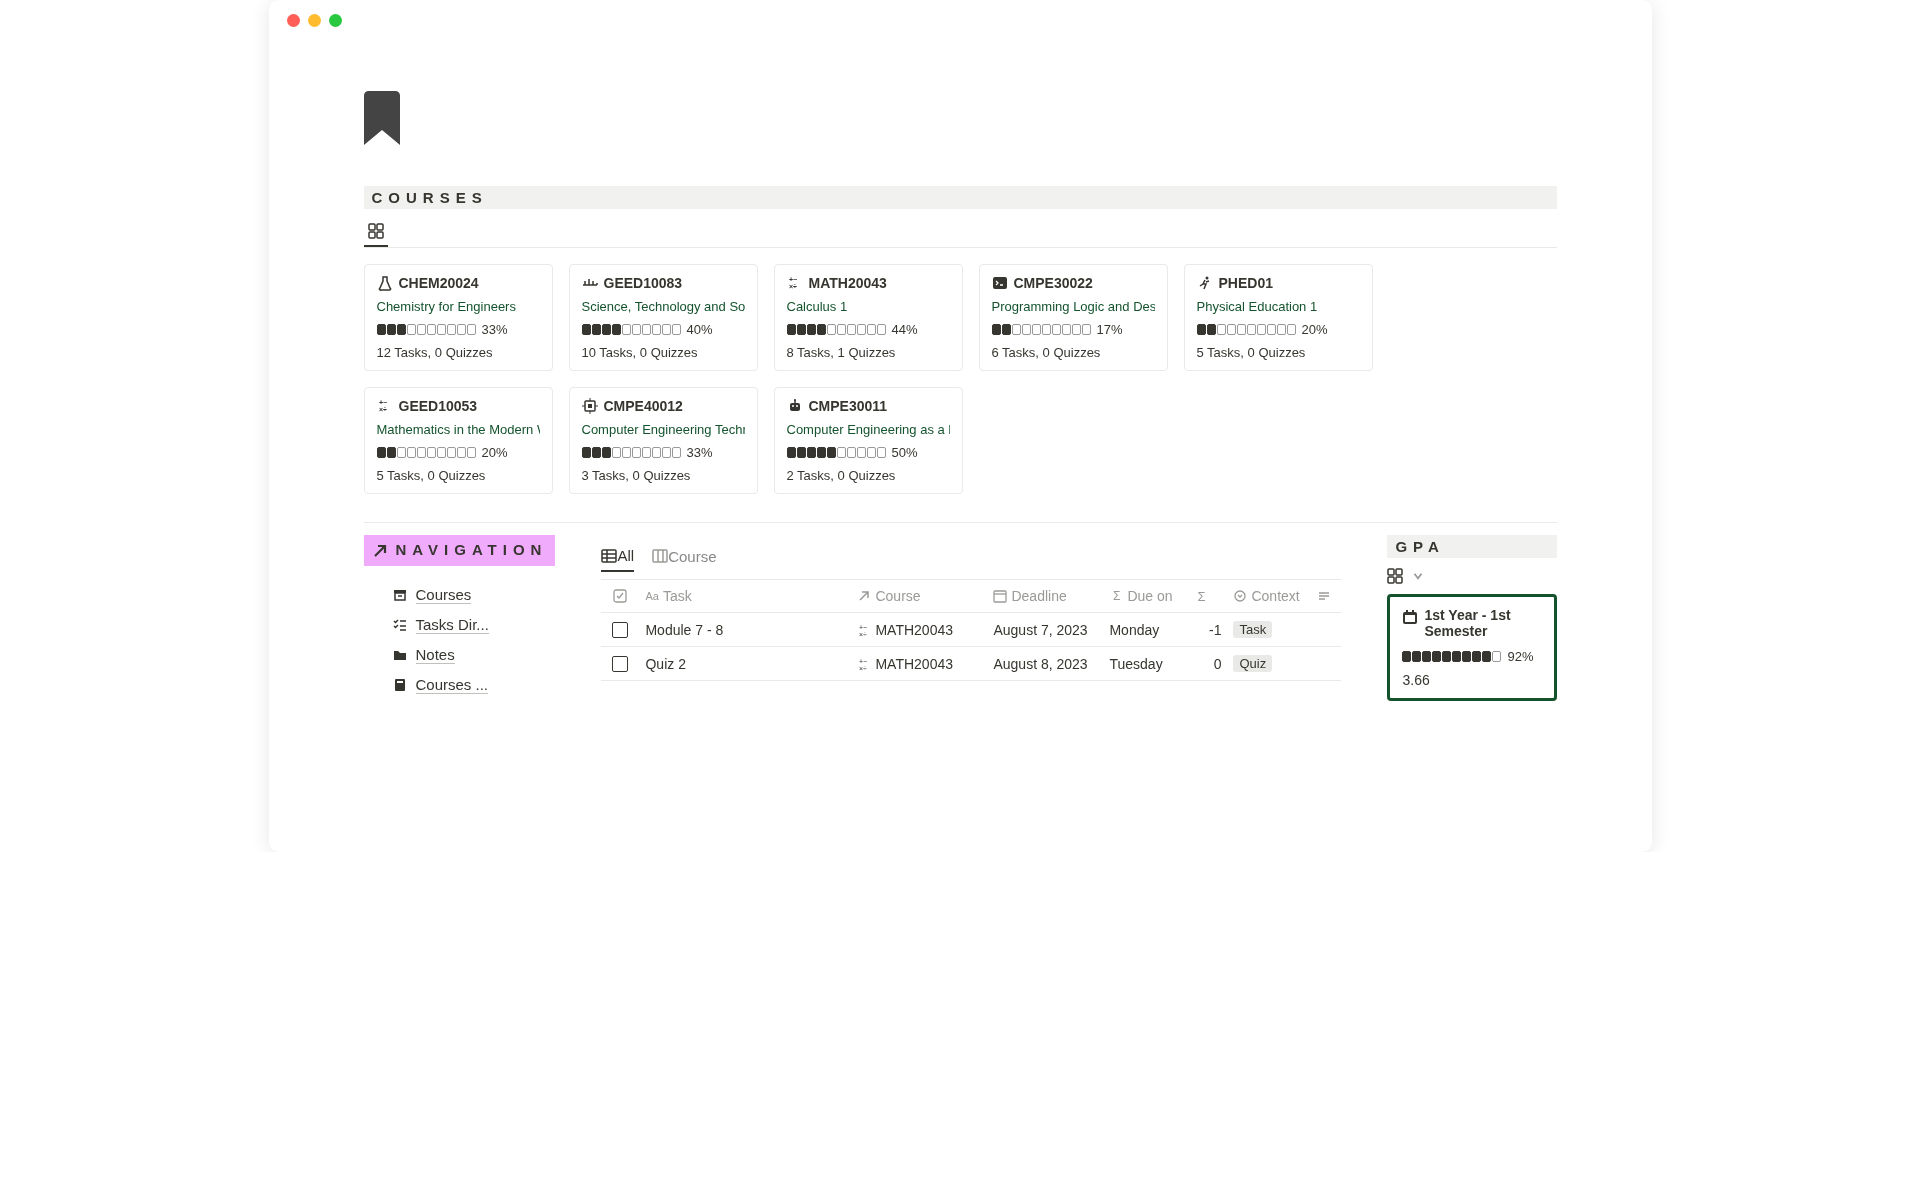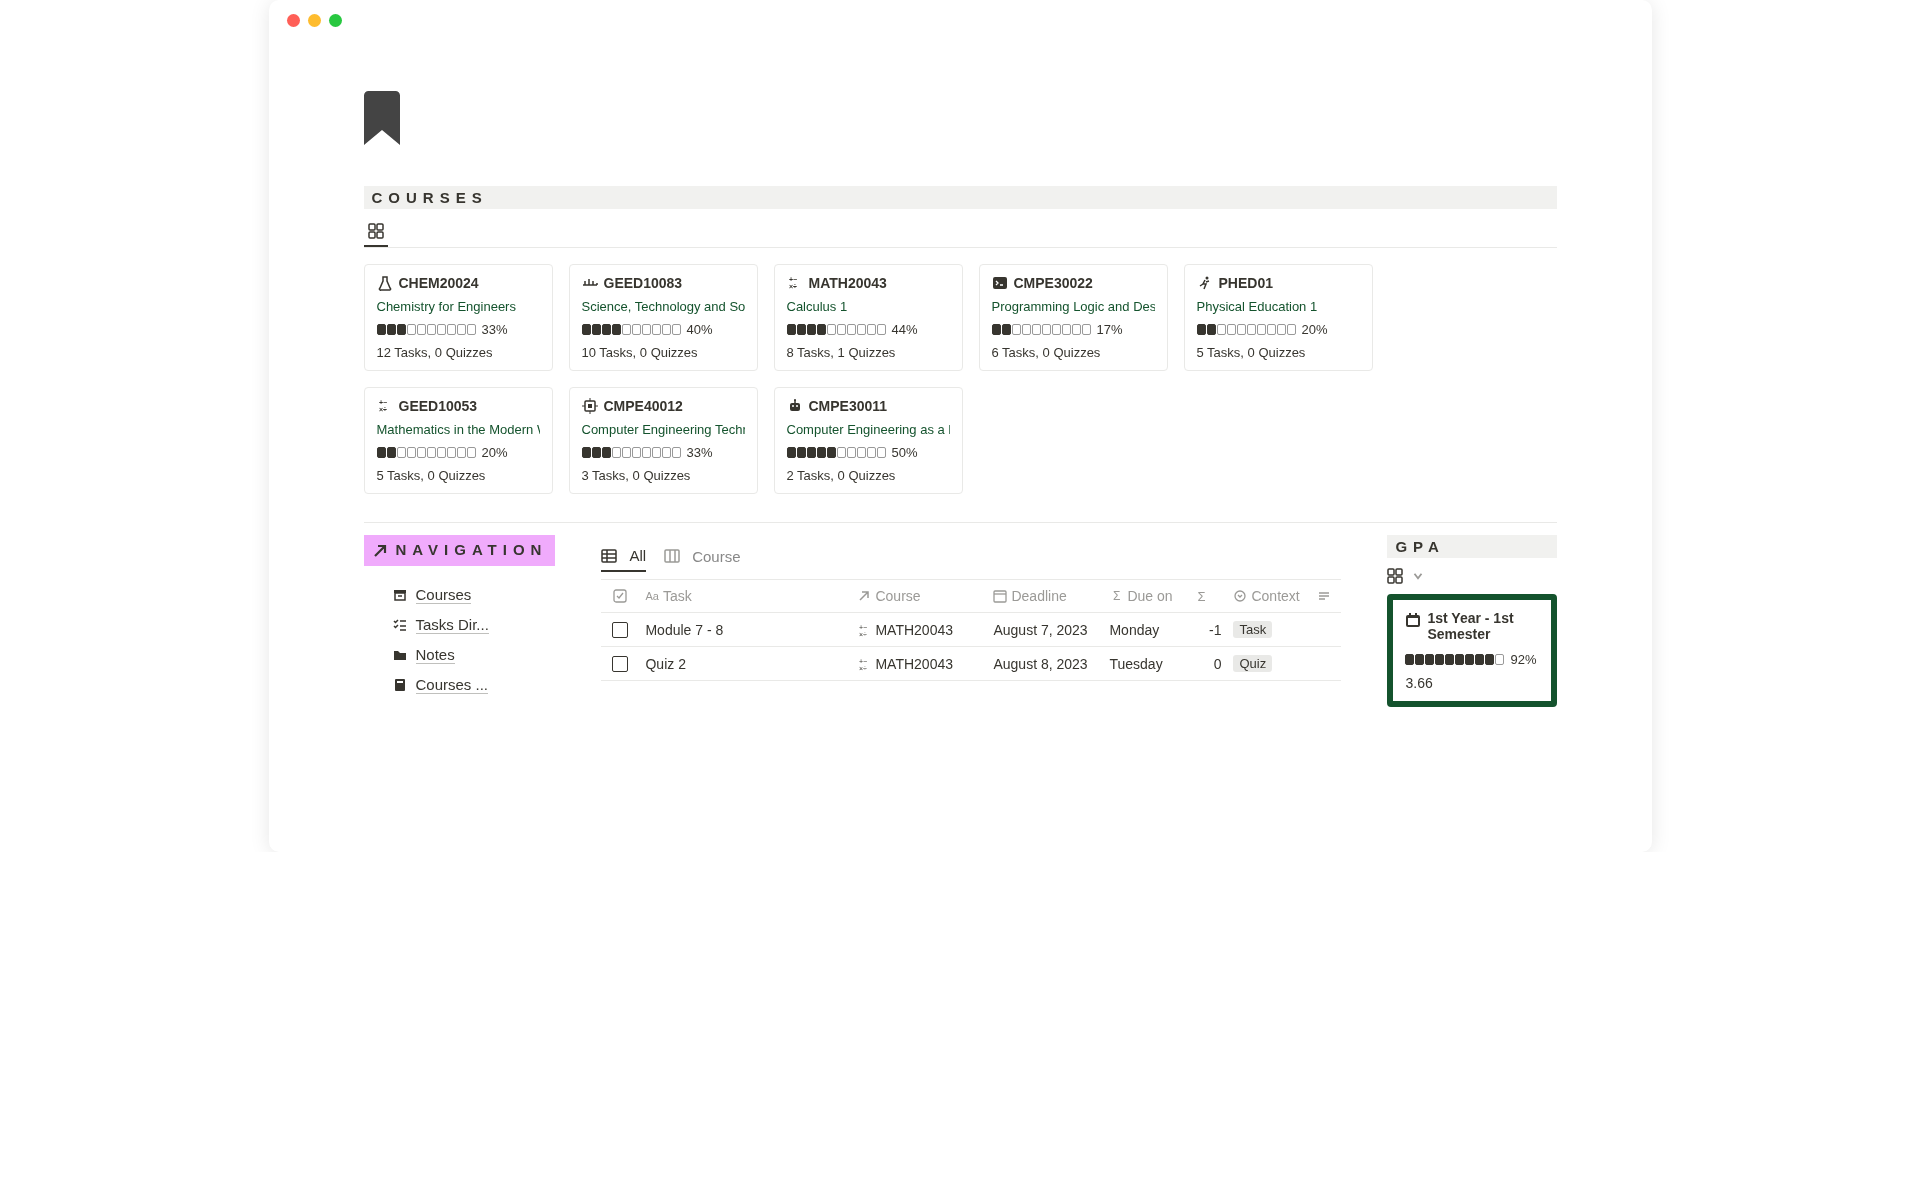--- a/index.html
+++ b/index.html
@@ -30,40 +30,40 @@
 .divider { border-top: 1px solid #e9e9e7; margin-bottom: 12px; }
 .bottom-row { display: flex; gap: 46px; }
 .nav-panel { width: 210px; }
 .nav-header { background: #f0abfc; padding: 4px 8px; display: flex; gap: 8px; align-items: flex-start; }
 .nav-title { font-size: 15px; font-weight: 600; letter-spacing: 6px; line-height: 1.5; }
 .nav-items { padding-top: 14px; padding-left: 28px; }
 .nav-item { display: flex; align-items: center; gap: 8px; padding: 6px 0; font-size: 15px; cursor: pointer; }
 .nav-item-label { border-bottom: 1px solid #c0c0bd; }
 .tasks-panel { width: 742px; }
 .tasks-tabs { display: flex; gap: 18px; padding: 8px 0; border-bottom: 1px solid #e9e9e7; }
-.tasks-tab { display: flex; align-items: center; gap: 12px; font-size: 15px; padding: 4px 0 6px 0; cursor: pointer; color: #888; justify-content: flex-end; }
+.tasks-tab { display: flex; align-items: center; gap: 0; font-size: 15px; padding: 4px 0 6px 0; cursor: pointer; color: #888; justify-content: flex-end; }
 .tasks-tab.active { border-bottom: 2px solid #37352f; font-weight: 500; color: #37352f; margin-bottom: -1px; }
 .tasks-table-header { display: flex; border-bottom: 1px solid #e9e9e7; color: #9b9a97; font-size: 14px; text-align: center; }
 .tasks-table-header > div { padding: 8px 6px; display: flex; align-items: center; gap: 4px; }
 .col-check { width: 38px; justify-content: center; }
 .col-task { width: 212px; }
 .col-course { width: 136px; }
 .col-deadline { width: 116px; }
 .col-dueon { width: 88px; }
 .col-sigma { width: 36px; }
 .col-context { width: 84px; }
 .col-more { width: 30px; }
 .task-row { display: flex; border-bottom: 1px solid #e9e9e7; font-size: 14px; }
 .task-row > div { padding: 8px 6px; display: flex; align-items: center; gap: 4px; }
 .checkbox { width: 16px; height: 16px; border: 1.5px solid #37352f; border-radius: 2px; }
 .task-name { font-weight: 500; }
 .tag { background: #e9e9e7; padding: 1px 6px; border-radius: 3px; font-size: 13px; }
 .gpa-panel { width: 186px; }
 .gpa-tabs { display: flex; align-items: center; gap: 8px; padding: 10px 0; }
-.gpa-card { border: 6px solid #14532d; border-radius: 4px; padding: 10px 12px; }
+.gpa-card { border: 3px solid #14532d; border-radius: 4px; padding: 10px 12px; }
 .gpa-title { display: flex; align-items: flex-start; gap: 6px; font-size: 14px; font-weight: 600; margin-bottom: 10px; }
 .icon-sm { width: 16px; height: 16px; flex-shrink: 0; }
 .icon-xs { width: 14px; height: 14px; flex-shrink: 0; }
 svg { fill: #37352f; }
 .muted svg { fill: #9b9a97; }
 </style>
 </head>
 <body>
 
 <div class="window">

